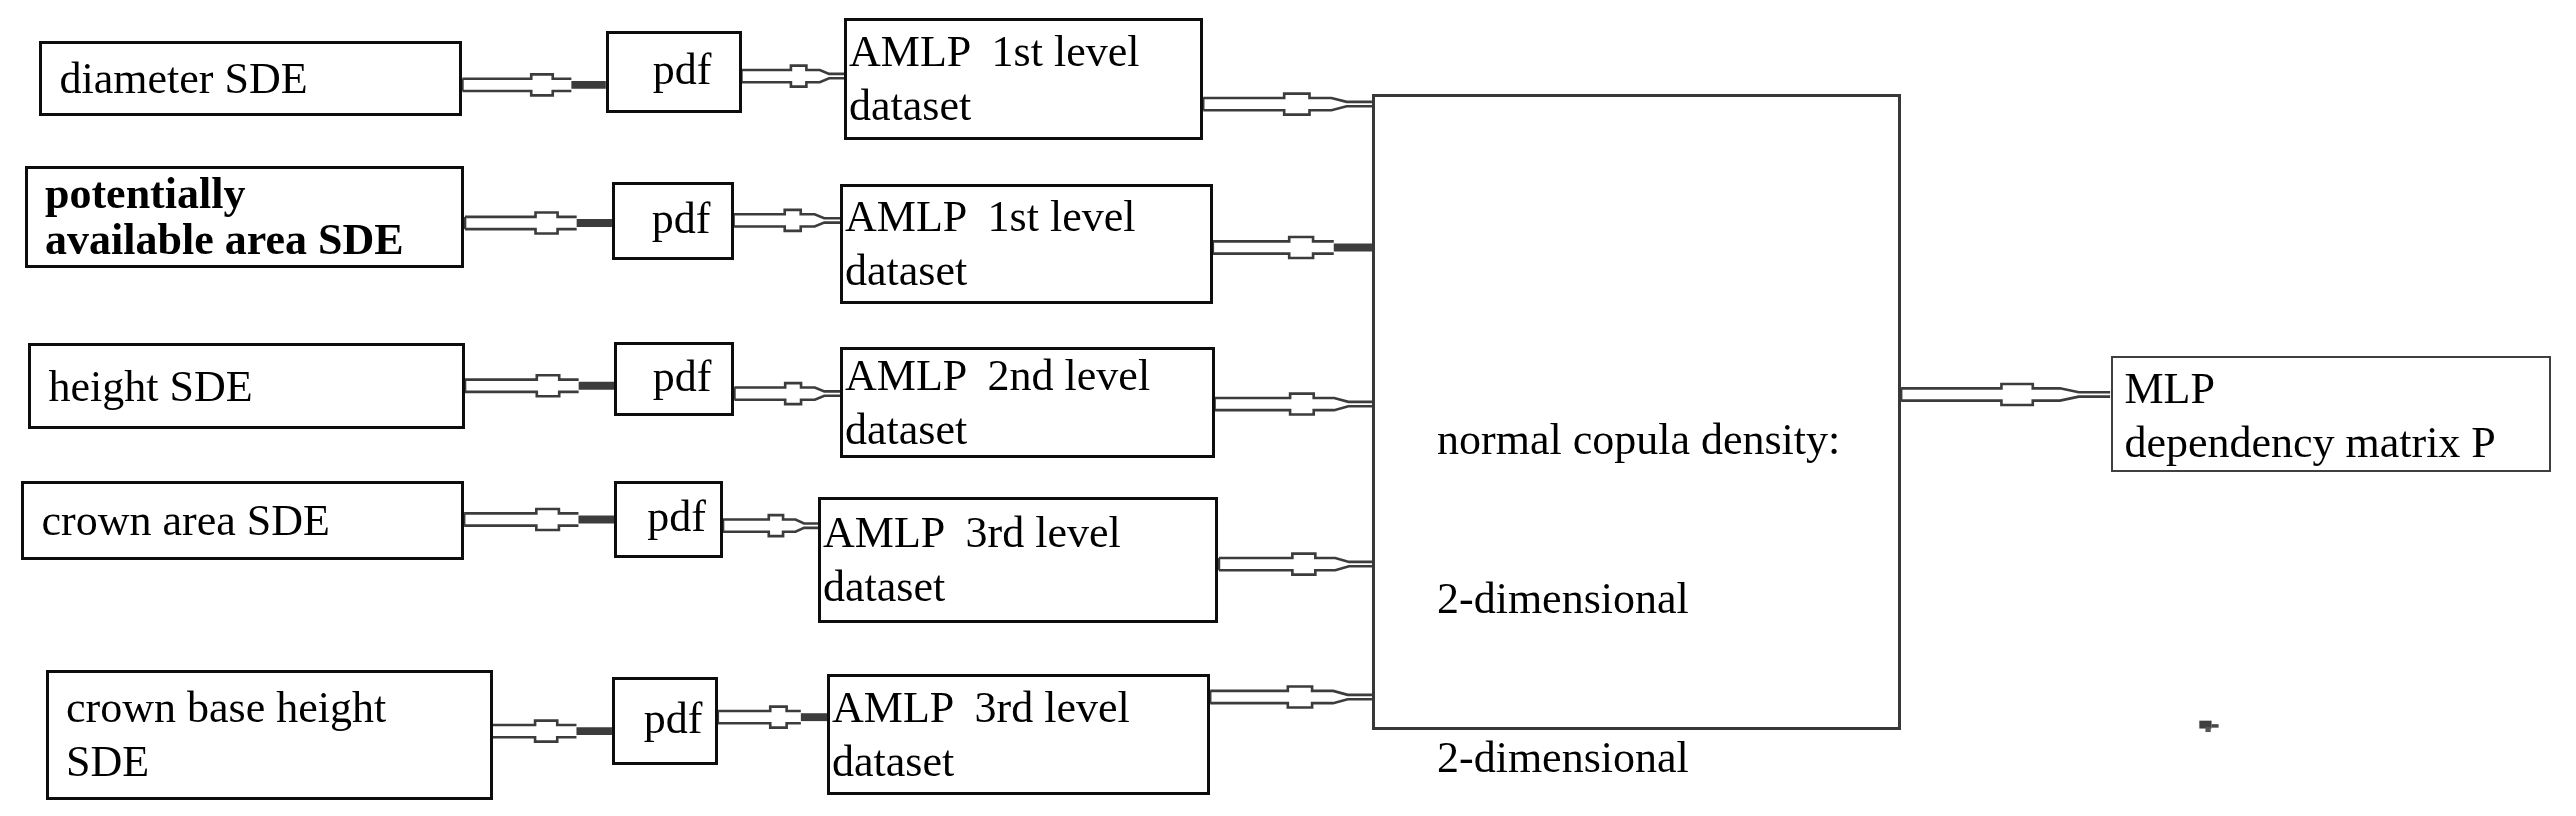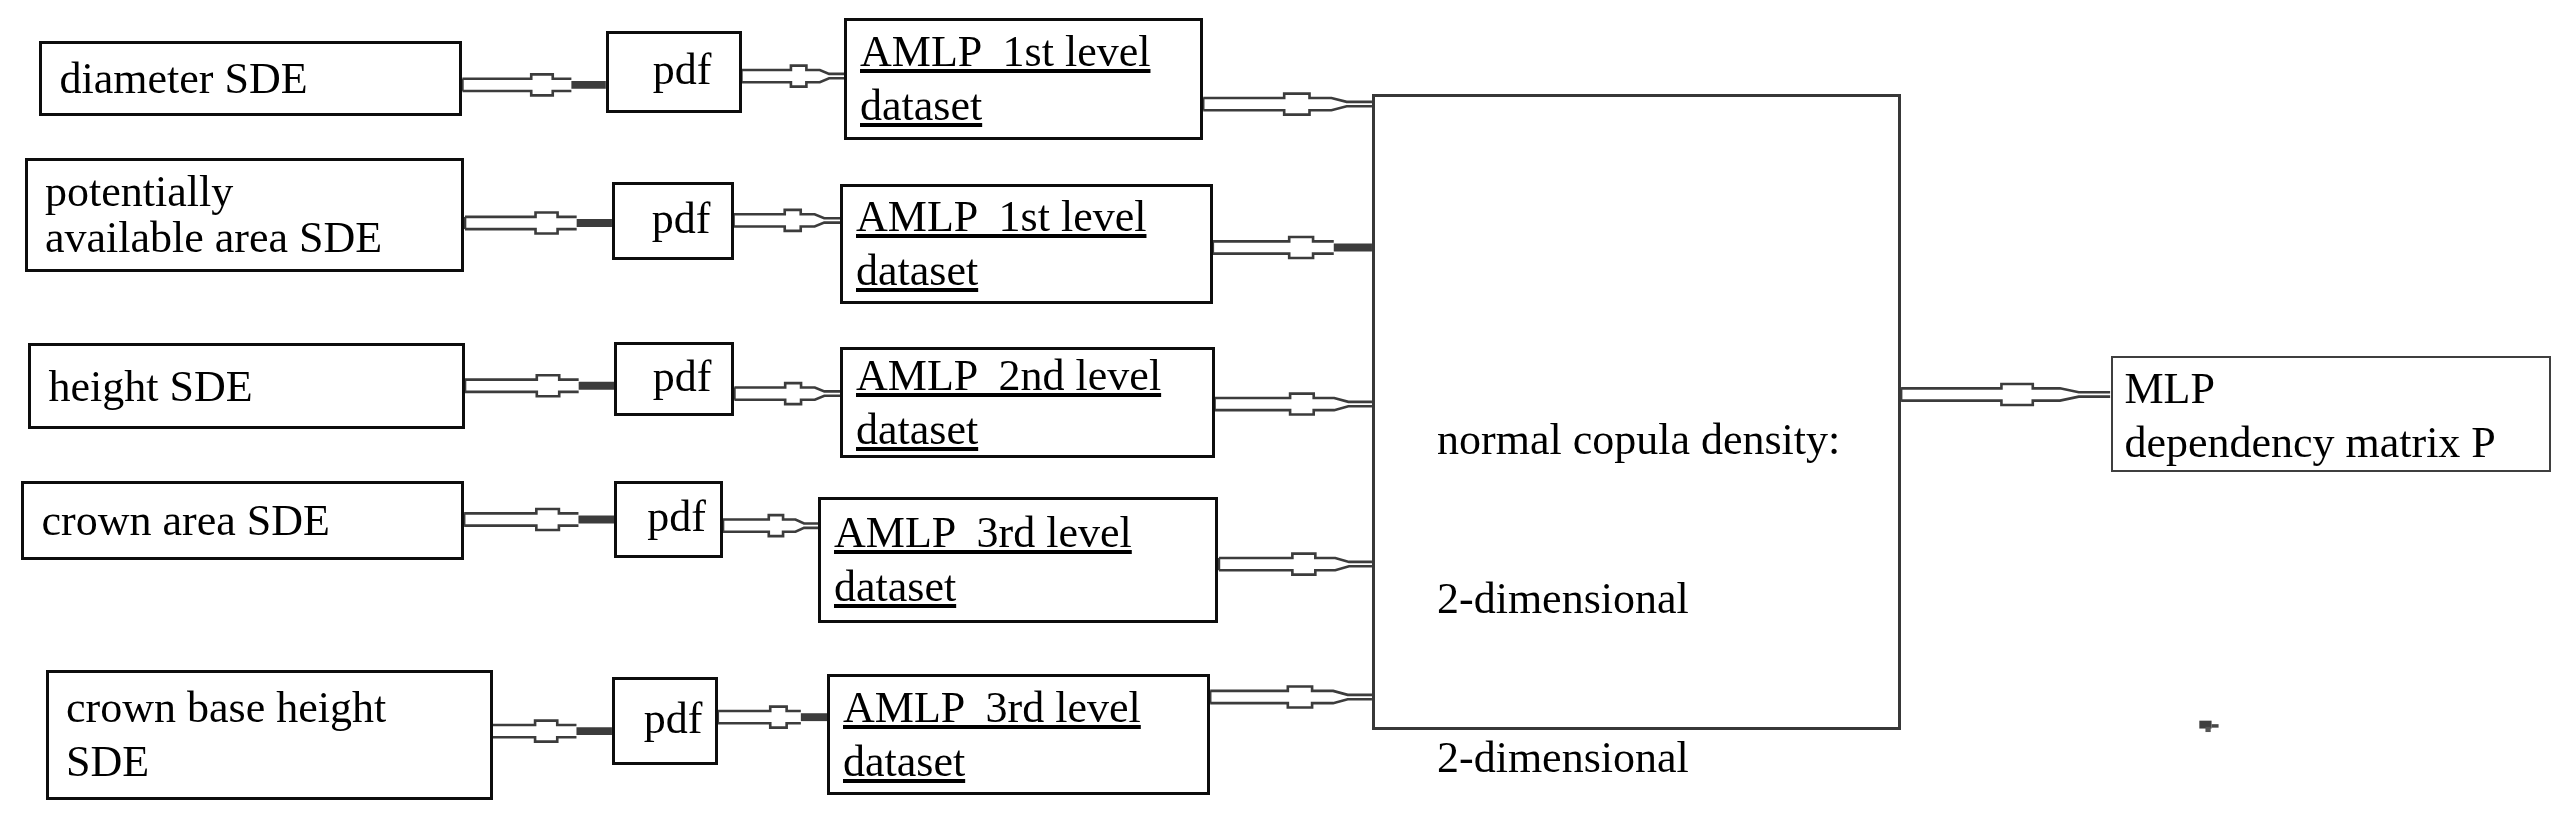--- a/index.html
+++ b/index.html
@@ -9,38 +9,38 @@
   }
   #arrow-layer{position:absolute;left:0;top:0;z-index:0;}
   .node{
     position:absolute;background:#fff;border:3.5px solid #0d0d0d;box-sizing:border-box;
     display:flex;flex-direction:column;justify-content:center;z-index:1;
     font-size:44px;line-height:47px;padding-left:16px;
   }
   .node .line{display:block;white-space:pre-wrap;}
   
   #b1{left:39px;top:41px;width:423px;height:75px;padding-left:17.5px;}
-  #b2{left:24.5px;top:158px;width:439px;height:114px;padding-left:17.5px;line-height:46px;}
+  #b2{left:24.5px;top:166px;width:439px;height:102px;padding-left:17.5px;line-height:46px;font-weight:bold;}
   #b3{left:28px;top:343px;width:437px;height:86px;padding-left:17.5px;}
   #b4{left:21px;top:481px;width:443px;height:79px;padding-left:17.5px;}
   #b5{left:16.6px;top:670px;width:447px;height:130px;padding-left:17.5px;line-height:54px;margin-left:29px;}
   
   #p1{left:606px;top:31px;width:136px;height:82px;}
   #p2{left:612px;top:182px;width:122px;height:78px;}
   #p3{left:614px;top:342px;width:120px;height:74px;}
   #p4{left:614px;top:481px;width:109px;height:77px;}
   #p5{left:612px;top:677px;width:106px;height:88px;}
   .pdf-box{align-items:center;padding-bottom:5.3px;}
   
   #a1{left:844px;top:18.4px;width:359px;height:122px;}
   #a2{left:840px;top:184px;width:373px;height:120px;}
   #a3{left:840px;top:347px;width:375px;height:111px;}
   #a4{left:818px;top:497px;width:400px;height:126px;}
   #a5{left:827px;top:674px;width:383px;height:121px;}
-  .amlp-box{padding-left:13px;line-height:54px;text-decoration:underline;}
+  .amlp-box{padding-left:2px;line-height:54px;}
   
   #big{left:1372px;top:94px;width:529px;height:636px;border:3.5px solid #383838;display:block;}
   #big .copula-text{position:absolute;left:62px;top:210px;line-height:53px;white-space:pre-wrap;}
   
   #mlp{left:2111px;top:356px;width:440px;height:116px;border:2.6px solid #3f3f3f;
        justify-content:flex-end;padding-top:1.8px;padding-left:11.4px;line-height:54px;}
 </style>
 </head>
 <body>
 

